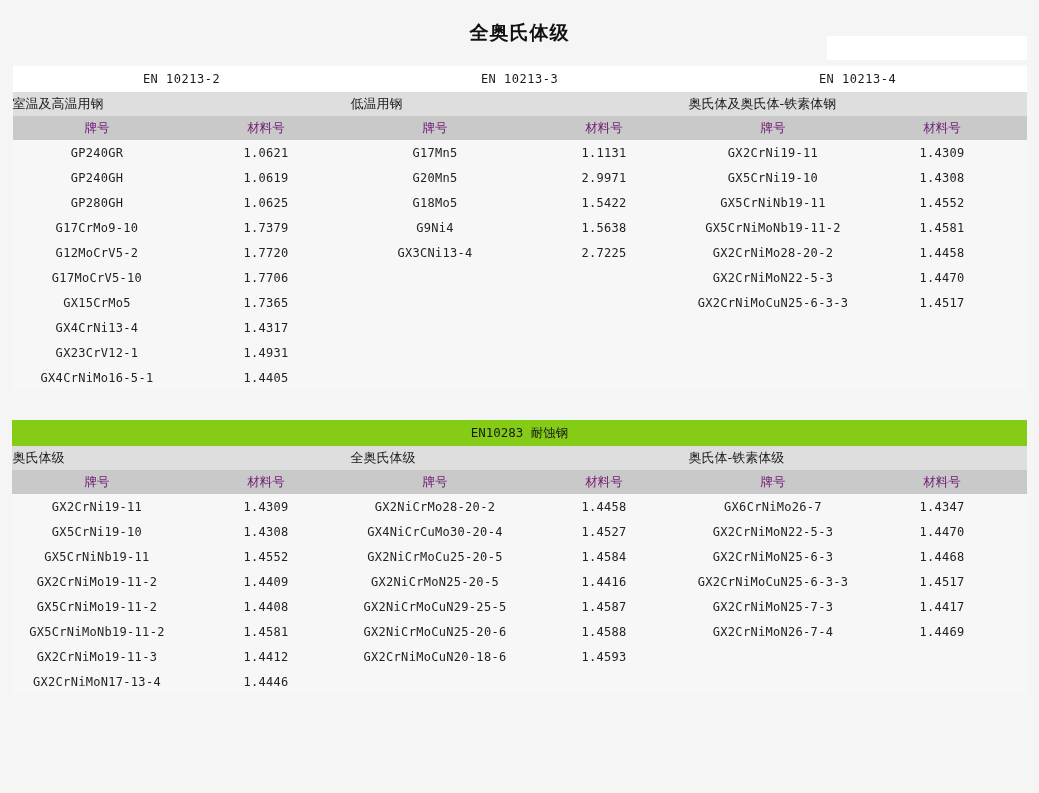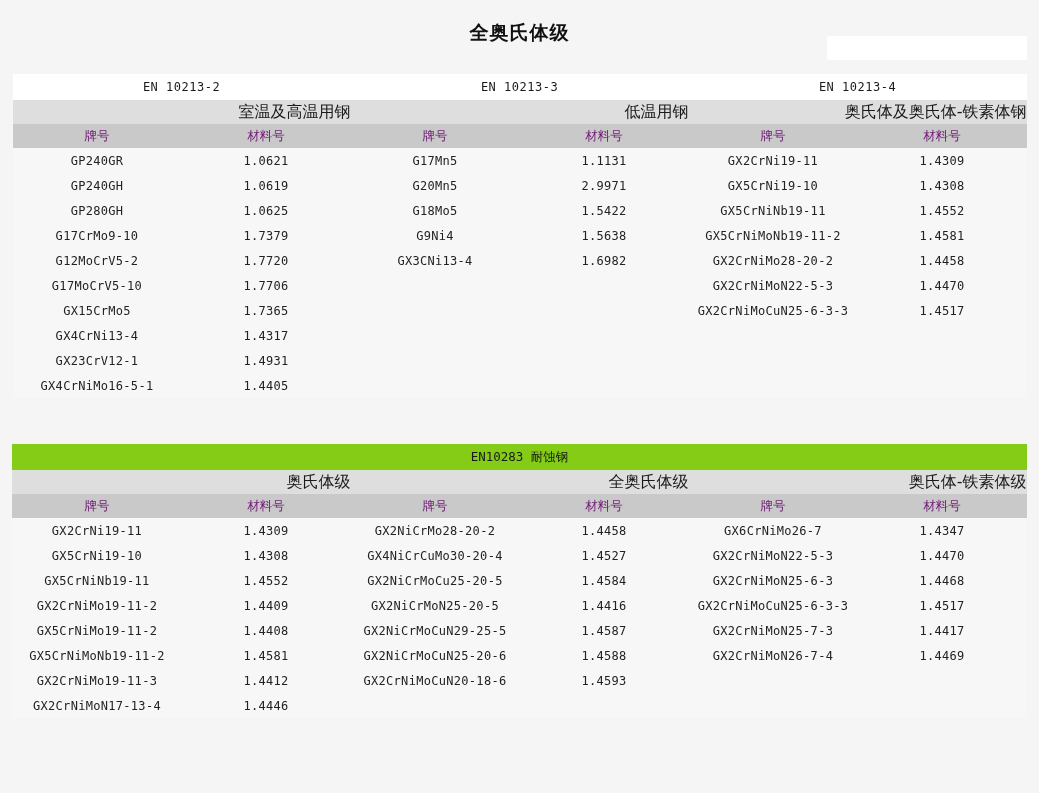--- a/index.html
+++ b/index.html
@@ -26,43 +26,43 @@
   .corner-box {
     position: absolute;
     top: 36px;
     right: 12px;
     width: 200px;
     height: 24px;
     background: #ffffff;
   }
   .tbl {
     width: 1014px;
-    margin: 12px auto;
+    margin: 4px auto;
     border-collapse: collapse;
     table-layout: fixed;
     background: #ffffff;
   }
   .tbl td, .tbl th {
     border: none;
     padding: 0;
   }
   .std-row td {
     background: #ffffff;
     text-align: center;
     font-size: 12px;
     color: #1a1a1a;
     height: 26px;
     vertical-align: middle;
     font-family: "DejaVu Sans Mono", monospace;
     letter-spacing: 0.5px;
   }
   .grade-row td {
     background: #dedede;
-    text-align: right;
-    font-size: 16px;
+    text-align: left;
+    font-size: 13px;
     color: #1a1a1a;
     height: 24px;
     vertical-align: middle;
   }
   .head-row td {
     background: #c9c9c9;
     text-align: center;
     font-size: 12.5px;
     color: #701a75;
     height: 24px;
@@ -167,21 +167,21 @@
         <td>1.7379</td>
         <td>G9Ni4</td>
         <td>1.5638</td>
         <td>GX5CrNiMoNb19-11-2</td>
         <td>1.4581</td>
       </tr>
       <tr class="data-row">
         <td>G12MoCrV5-2</td>
         <td>1.7720</td>
         <td>GX3CNi13-4</td>
-        <td>1.6982</td>
+        <td>2.7225</td>
         <td>GX2CrNiMo28-20-2</td>
         <td>1.4458</td>
       </tr>
       <tr class="data-row">
         <td>G17MoCrV5-10</td>
         <td>1.7706</td>
         <td class="empty"></td>
         <td class="empty"></td>
         <td>GX2CrNiMoN22-5-3</td>
         <td>1.4470</td>

